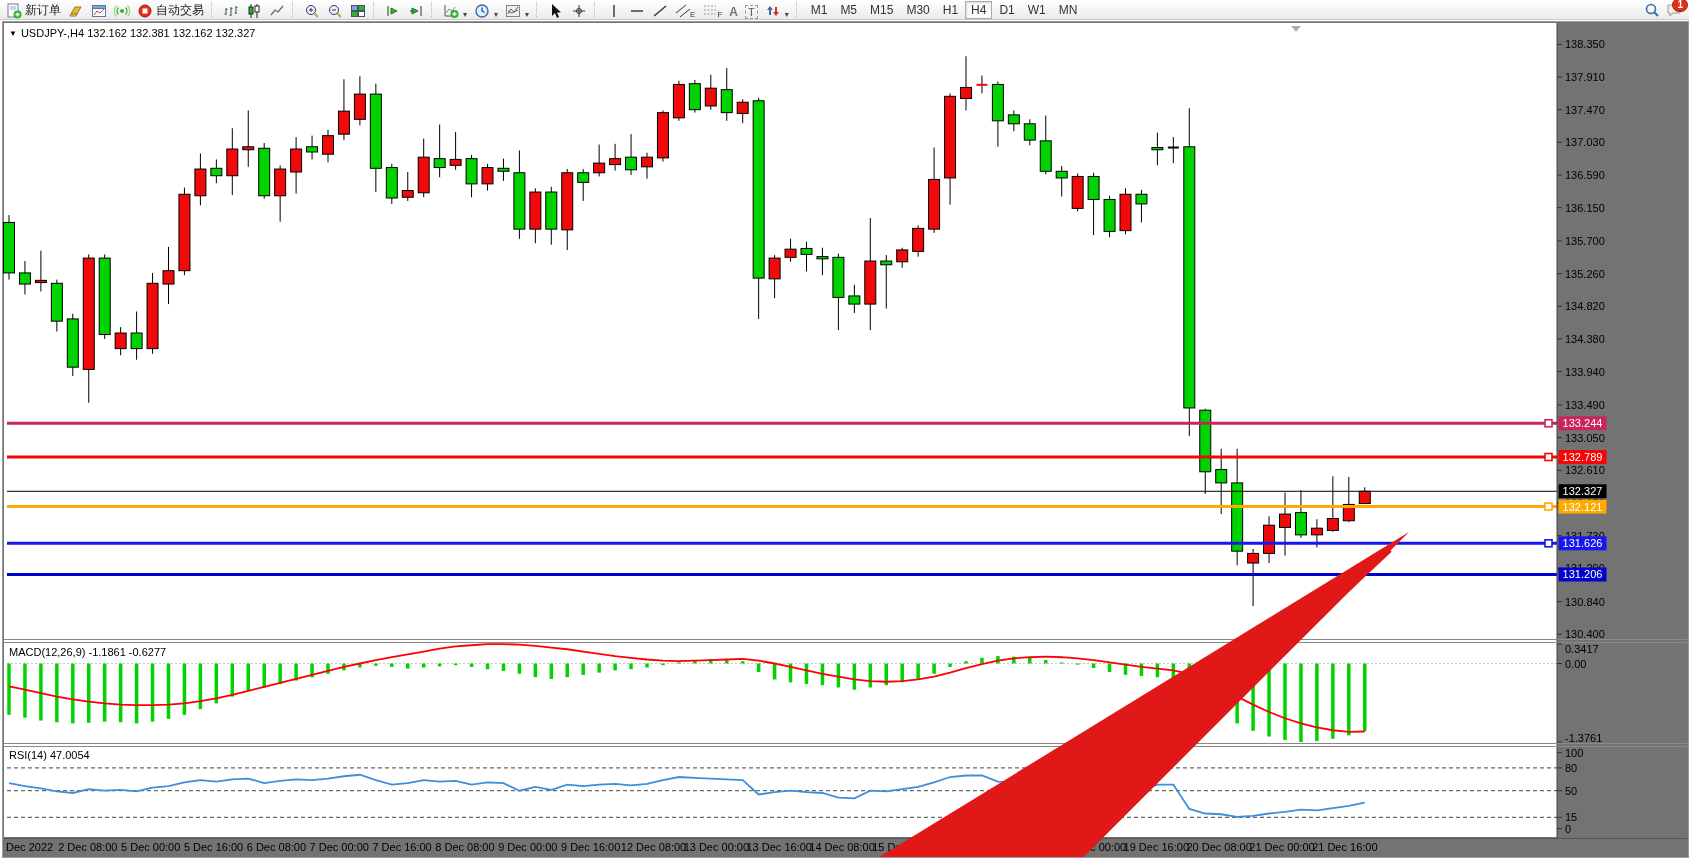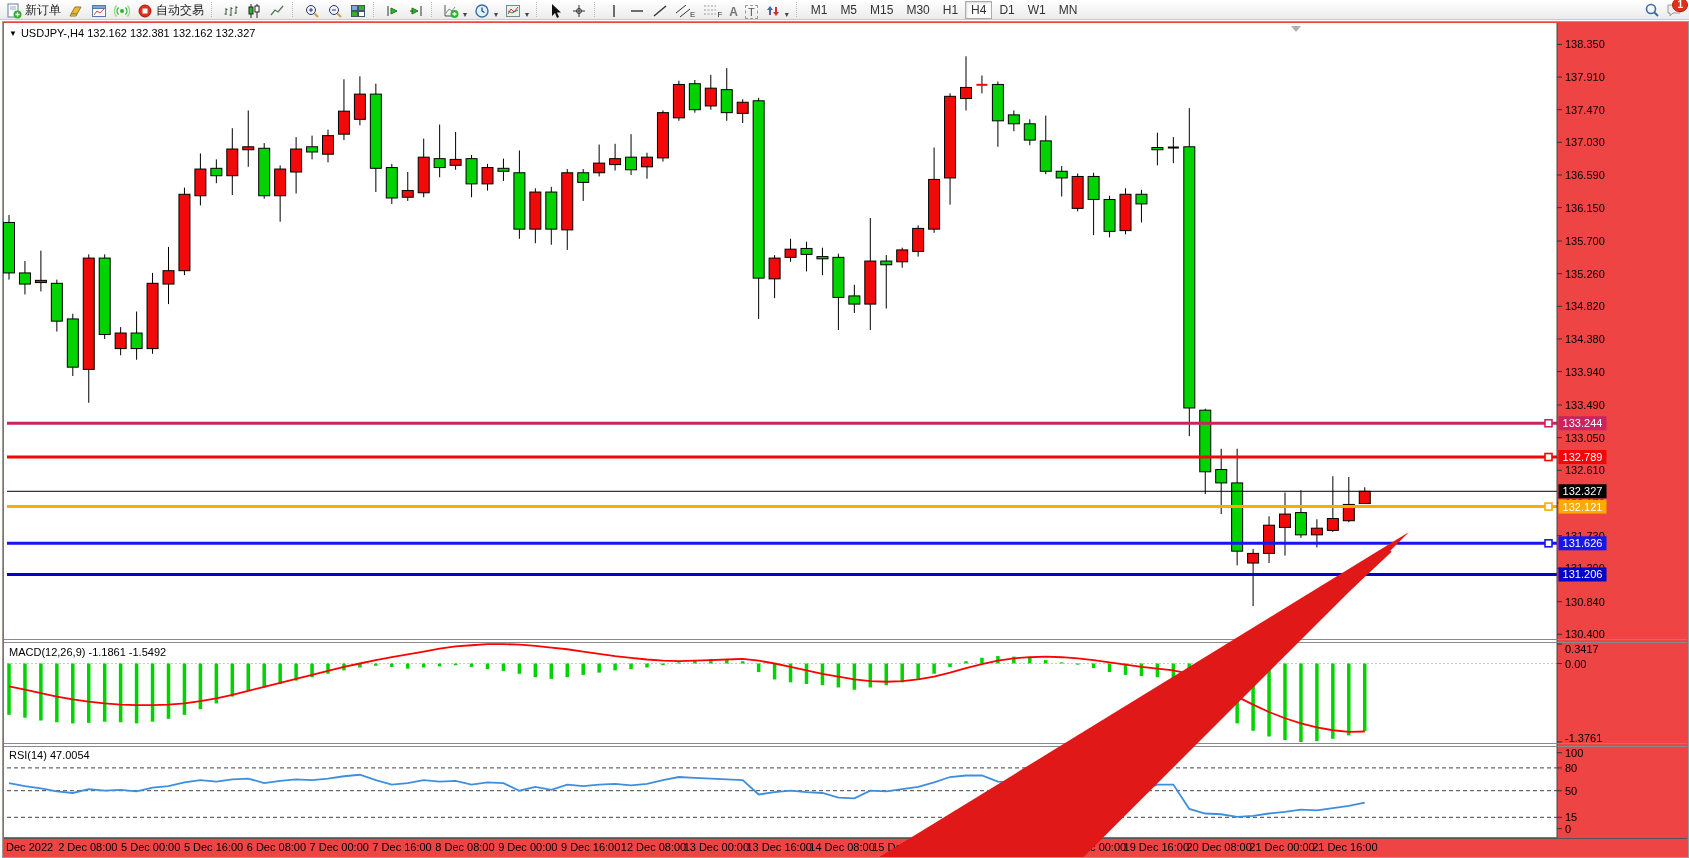--- a/index.html
+++ b/index.html
@@ -12,21 +12,21 @@
   .sep{width:4px;height:15px;border-left:1px dotted #b7b7b7;margin:0 3px}
   .ico{display:inline-block;width:16px;height:16px;vertical-align:middle}
   .caret{font-size:8px;color:#444;margin-left:1px}
   .tf-btn{height:16px;display:inline-flex;align-items:center;padding:0 5px;font-size:12px;color:#333;border:1px solid transparent}
   .tf-btn.active{background:#fbfbfb;border:1px solid #ababab;box-shadow:inset 1px 1px 2px #d8d8d8}
   .tb-right{margin-left:auto;display:flex;align-items:center;gap:6px;padding-right:4px}
   .chat-wrap{position:relative}
   .badge{position:absolute;top:-4px;right:-6px;background:#e03019;color:#fff;font-size:10px;font-weight:bold;
     border-radius:8px;padding:0 4px;line-height:12px;border:1px solid #b02010}
   
-  .chartwin{position:absolute;left:2px;top:21px;width:1685px;height:835px;background:#ef4444;
+  .chartwin{position:absolute;left:2px;top:21px;width:1685px;height:835px;background:#737373;
     border:1px solid #9a9a9a;box-sizing:content-box}
   .pane-label{position:absolute;font-size:11px;color:#000;z-index:5;pointer-events:none}
   #chart-svg{position:absolute;left:0;top:0}
   .title-caret{font-size:8px;margin-right:4px;vertical-align:1px}
 </style>
 </head>
 <body>
 
 <div class="toolbar">
   <span class="tb-btn">
@@ -237,21 +237,21 @@
         </svg>
       <span class="badge">1</span>
     </span>
   </span>
 </div>
 
 <div class="chartwin">
   <span class="pane-label" style="left:6px;top:5px">
     <span class="title-caret">▼</span><span>USDJPY-,H4  132.162 132.381 132.162 132.327</span>
   </span>
-  <span class="pane-label" style="left:6px;top:624px">MACD(12,26,9) -1.1861 -1.5492</span>
+  <span class="pane-label" style="left:6px;top:624px">MACD(12,26,9) -1.1861 -0.6277</span>
   <span class="pane-label" style="left:6px;top:727px">RSI(14) 47.0054</span>
   <svg id="chart-svg" width="1685" height="835" viewBox="2 21 1685 835">
       <rect x="3" y="22" width="1553" height="814" fill="#ffffff"></rect>
       <g>
         <line x1="6" y1="766.9000000000001" x2="1556" y2="766.9000000000001" stroke="#444" stroke-width="1" stroke-dasharray="4 3"></line>
         <line x1="6" y1="789.7" x2="1556" y2="789.7" stroke="#444" stroke-width="1" stroke-dasharray="4 3"></line>
         <line x1="6" y1="816.3000000000001" x2="1556" y2="816.3000000000001" stroke="#444" stroke-width="1" stroke-dasharray="4 3"></line>
         <line x1="6" y1="662.5" x2="1556" y2="662.5" stroke="#c8c8c8" stroke-width="1" stroke-dasharray="2 2"></line>
       </g>
       <g>

